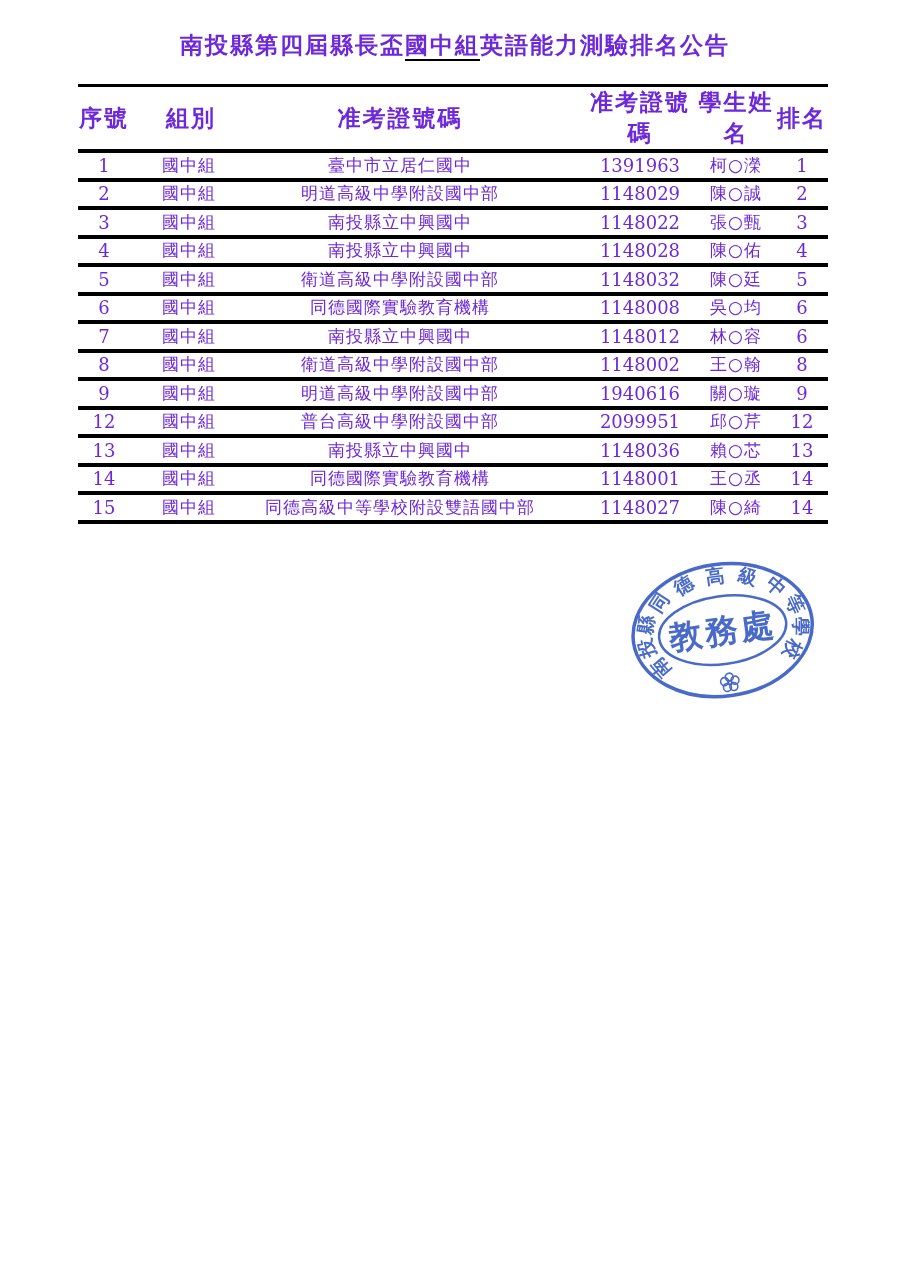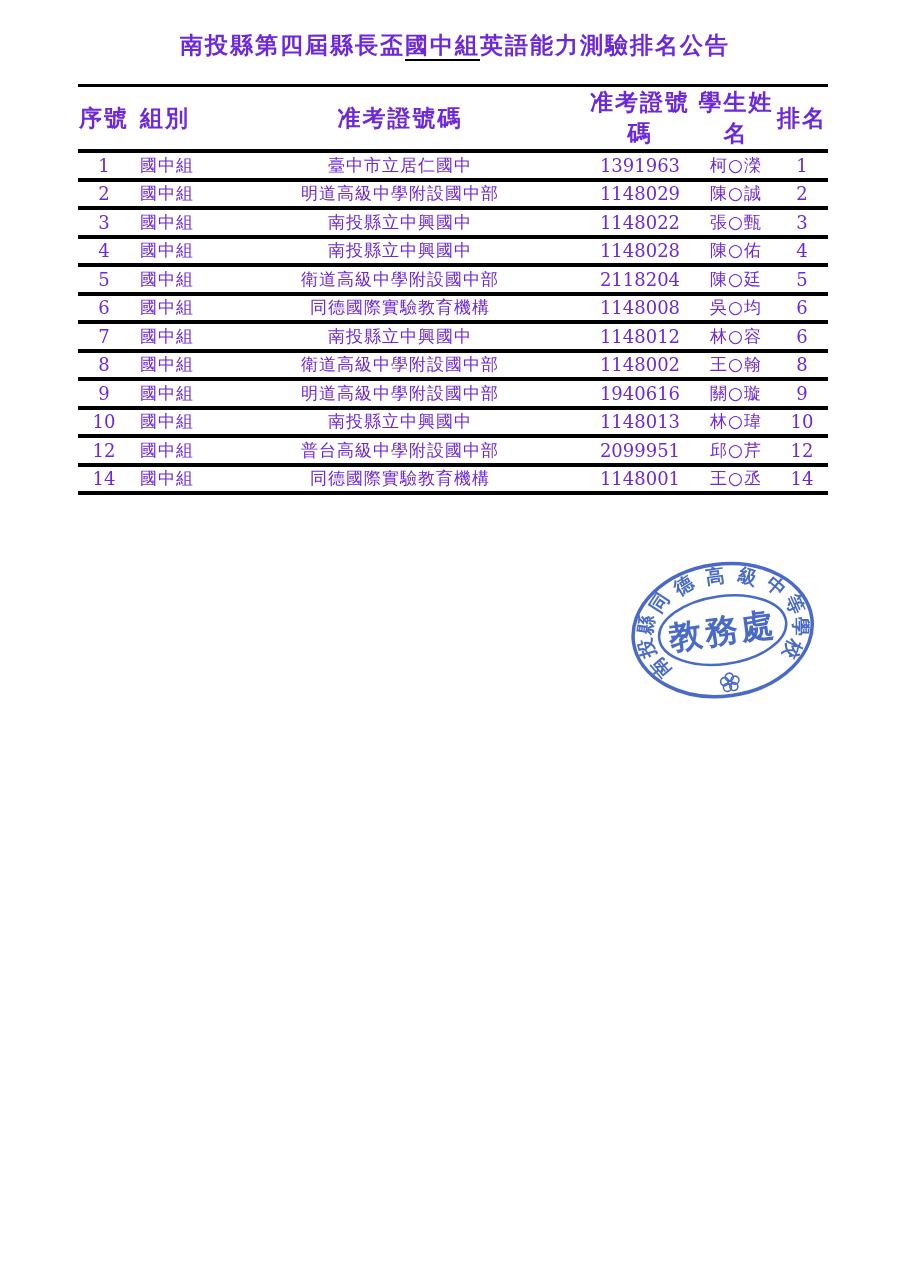--- a/index.html
+++ b/index.html
@@ -56,21 +56,21 @@
   table.rank-table td {
     font-size:17px;
     height:24.5px;
     letter-spacing:1px;
     padding:0;
     text-align:center;
     vertical-align:middle;
     white-space:nowrap;
   }
   table.rank-table th.left, table.rank-table td.left {
-    text-align:left;
+    text-align:right;
     padding-left:10px;
   }
   table.rank-table td.num {
     font-size:18px;
     letter-spacing:0;
   }
   .stamp {
     position:absolute;
     left:616px; top:550px;
     width:215px; height:165px;
@@ -136,21 +136,21 @@
           <td class="left">國中組</td>
           <td>南投縣立中興國中</td>
           <td class="num">1148028</td>
           <td>陳○佑</td>
           <td class="num">4</td>
         </tr>
         <tr>
           <td class="num">5</td>
           <td class="left">國中組</td>
           <td>衛道高級中學附設國中部</td>
-          <td class="num">2118204</td>
+          <td class="num">1148032</td>
           <td>陳○廷</td>
           <td class="num">5</td>
         </tr>
         <tr>
           <td class="num">6</td>
           <td class="left">國中組</td>
           <td>同德國際實驗教育機構</td>
           <td class="num">1148008</td>
           <td>吳○均</td>
           <td class="num">6</td>
@@ -173,41 +173,49 @@
         </tr>
         <tr>
           <td class="num">9</td>
           <td class="left">國中組</td>
           <td>明道高級中學附設國中部</td>
           <td class="num">1940616</td>
           <td>關○璇</td>
           <td class="num">9</td>
         </tr>
         <tr>
-          <td class="num">10</td>
-          <td class="left">國中組</td>
-          <td>南投縣立中興國中</td>
-          <td class="num">1148013</td>
-          <td>林○瑋</td>
-          <td class="num">10</td>
-        </tr>
-        <tr>
           <td class="num">12</td>
           <td class="left">國中組</td>
           <td>普台高級中學附設國中部</td>
           <td class="num">2099951</td>
           <td>邱○芹</td>
           <td class="num">12</td>
         </tr>
         <tr>
+          <td class="num">13</td>
+          <td class="left">國中組</td>
+          <td>南投縣立中興國中</td>
+          <td class="num">1148036</td>
+          <td>賴○芯</td>
+          <td class="num">13</td>
+        </tr>
+        <tr>
           <td class="num">14</td>
           <td class="left">國中組</td>
           <td>同德國際實驗教育機構</td>
           <td class="num">1148001</td>
           <td>王○丞</td>
+          <td class="num">14</td>
+        </tr>
+        <tr>
+          <td class="num">15</td>
+          <td class="left">國中組</td>
+          <td>同德高級中等學校附設雙語國中部</td>
+          <td class="num">1148027</td>
+          <td>陳○綺</td>
           <td class="num">14</td>
         </tr>
       </tbody>
   </table>
 
   <svg class="stamp" viewBox="0 0 215 165" xmlns="http://www.w3.org/2000/svg">
     <ellipse id="stamp-outer" cx="107" cy="80" rx="90" ry="66" fill="none" stroke-width="3.5" stroke="#3a5ec4"></ellipse>
     <ellipse id="stamp-inner" cx="107" cy="80" rx="64" ry="34" fill="none" stroke-width="2.5" stroke="#3a5ec4"></ellipse>
     <text id="stamp-center-text" x="107" y="92" text-anchor="middle" font-size="33" font-weight="bold" font-family="DejaVu Serif, Liberation Serif, serif" letter-spacing="3" fill="#3a5ec4">教務處</text>
     <g id="stamp-rim">

